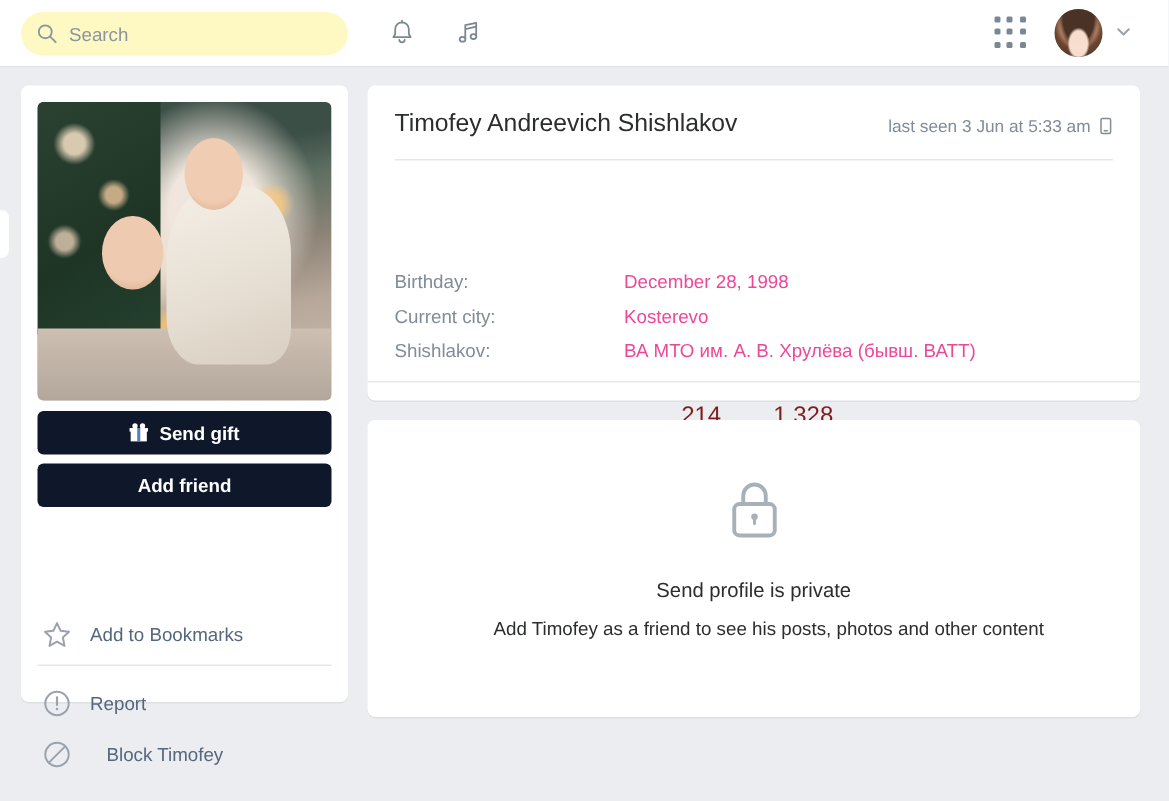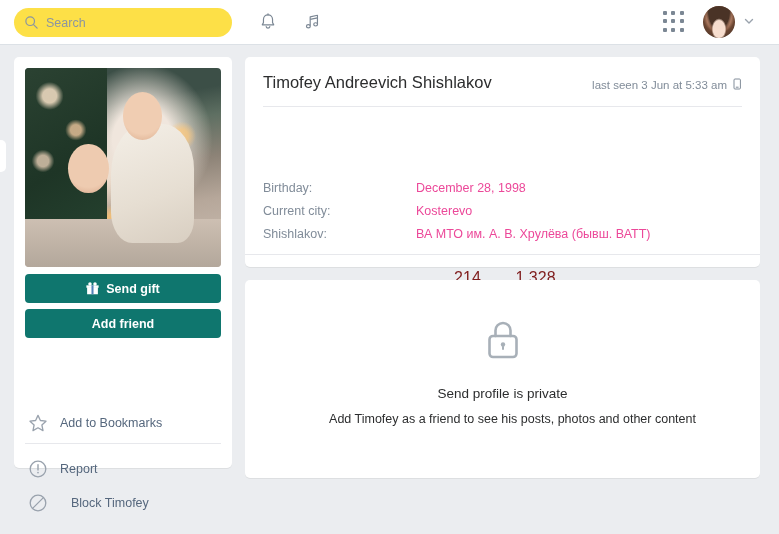--- a/index.html
+++ b/index.html
@@ -13,21 +13,21 @@
   
   #topbar {
     position: absolute; left: 0; top: 0;
     width: 779px; height: 45px;
     background: #ffffff;
     border-bottom: 1px solid #dce1e6;
   }
   #search-box {
     position: absolute; left: 14px; top: 8px;
     width: 218px; height: 29px;
-    background: #fde047;
+    background: #fef9c3;
     border-radius: 15px;
     display: flex; align-items: center;
     padding-left: 10px;
   }
   #search-box .mag { width: 15px; height: 15px; flex: 0 0 auto; }
   #search-input {
     border: none; outline: none; background: transparent;
     font-family: "Liberation Sans", sans-serif;
     font-size: 12.5px; color: #626d7a;
     margin-left: 7px; width: 165px;
@@ -125,21 +125,21 @@
     background: radial-gradient(circle at 50% 45%, #eecbb0 0 62%, #d6a689 100%);
   }
   #profile-photo .pp-couch {
     position:absolute; left:0; bottom:0; width:100%; height:24%;
     background: linear-gradient(180deg, #cdbfb2 0%, #b3a79b 100%);
   }
 
   .side-btn {
     position: absolute; left: 11px;
     width: 196px; height: 29px;
-    background: #0f766e;
+    background: #0f172a;
     border: none; border-radius: 4px;
     color: #ffffff;
     font-family: "Liberation Sans", sans-serif;
     font-size: 12.5px; font-weight: bold;
     cursor: pointer;
     display: flex; align-items: center; justify-content: center;
     gap: 7px;
   }
   #send-gift-btn { top: 217px; }
   #add-friend-btn { top: 252px; text-align: right; }

